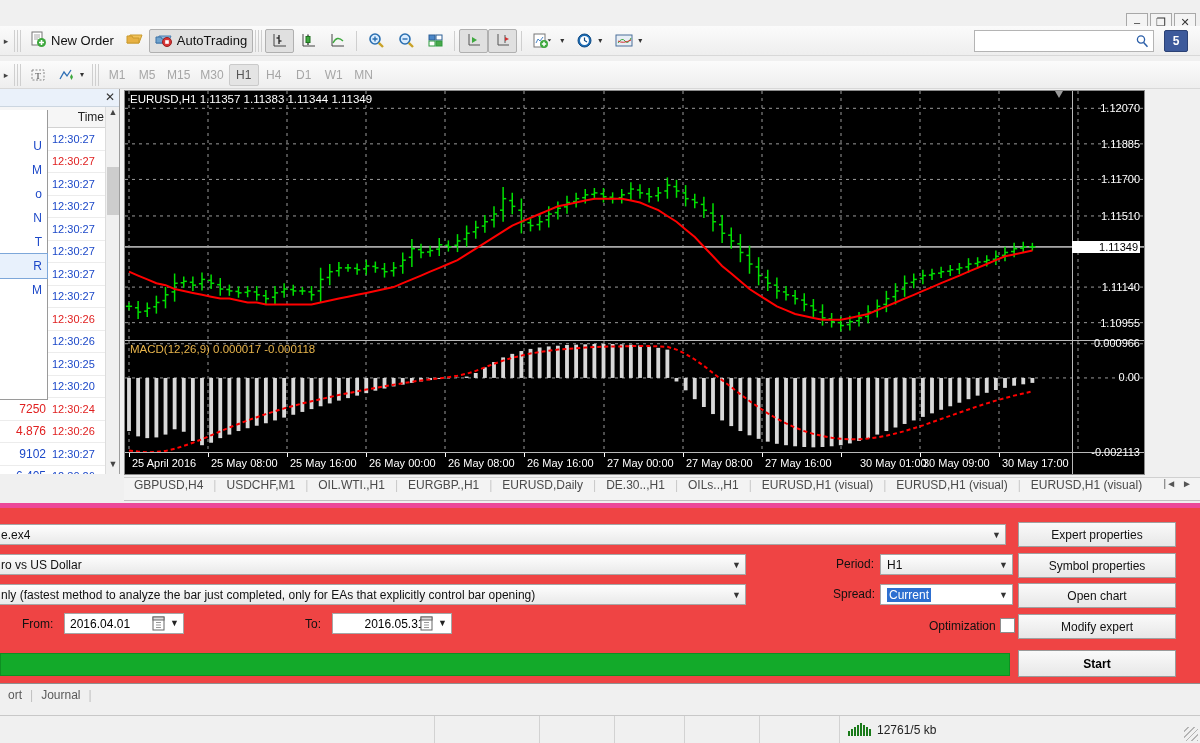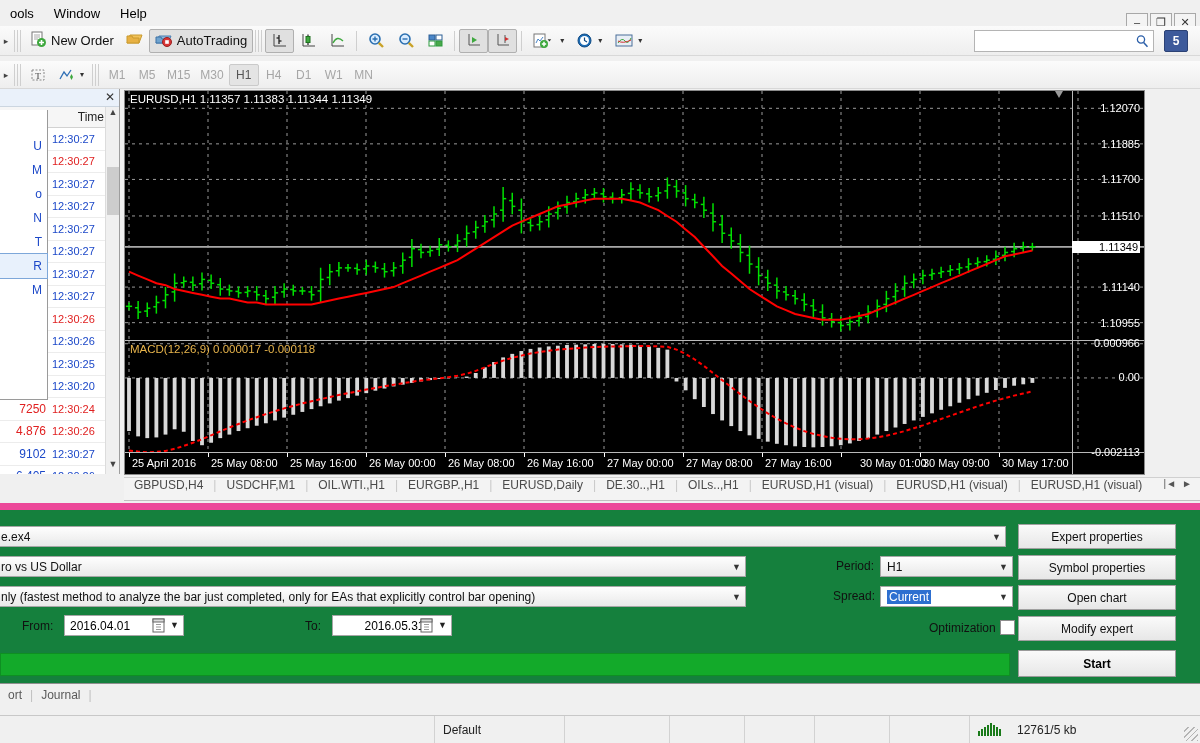--- a/index.html
+++ b/index.html
@@ -131,21 +131,21 @@
     display: flex; align-items: flex-start; overflow: hidden;
   }
   .ctab { font-size: 12px; color: #4a4a4a; padding: 0 10px; white-space: nowrap; }
   .ctab-div { color: #c8c8c8; }
   .tab-navs { margin-left: auto; display: flex; gap: 6px; padding-right: 8px;
     font-size: 10px; color: #555; }
 
   
   .tester {
     position: absolute; left: 0; top: 503px; width: 1200px; height: 180px;
-    background: #15803d; border-top: 7px solid #ec4899;
+    background: #ef4444; border-top: 5px solid #ec4899;
   }
   .combo {
     height: 21px; background: linear-gradient(#fefefe,#e9e9e9);
     border: 1px solid #a6a6a6; display: flex; align-items: center;
     padding: 0 0 0 6px; font-size: 12px; color: #111; position: relative;
   }
   .combo .cv { flex: 1; overflow: hidden; white-space: nowrap; }
   .combo .arrow {
     width: 17px; height: 19px; display: flex; align-items: center; justify-content: center;
     font-size: 9px; color: #333;
@@ -198,25 +198,20 @@
     position: absolute; right: 2px; bottom: 2px; width: 14px; height: 14px;
     background:
       repeating-linear-gradient(-45deg,#b4b4b4 0 1px,transparent 1px 4px);
   }
 </style>
 </head>
 <body>
 
 <div id="app">
 
-  <div class="menubar">
-    <div class="menu-item">ools</div>
-    <div class="menu-item">Window</div>
-    <div class="menu-item">Help</div>
-  </div>
 
   <div class="winbtns">
     <div class="winbtn">–</div>
     <div class="winbtn">❐</div>
     <div class="winbtn">✕</div>
   </div>
 
   <div class="toolbar row1">
     <div class="tb-arrow">▸</div>
     <div class="tb-grip"></div>
@@ -1086,27 +1081,26 @@
 
   <div class="term-tabs">
     <div class="term-tab">ort</div>
     <div class="term-div">|</div>
     <div class="term-tab">Journal</div>
     <div class="term-div">|</div>
   </div>
 
   <div class="statusbar">
     <div class="sb-cell" style="width:435px;"></div>
-    <div class="sb-cell" style="width:130px;">Default</div>
     <div class="sb-cell" style="width:105px;"></div>
     <div class="sb-cell" style="width:75px;"></div>
     <div class="sb-cell" style="width:70px;"></div>
     <div class="sb-cell" style="width:75px;"></div>
     <div class="sb-cell" style="width:80px;"></div>
-    <div class="sb-cell" style="border-right:0;gap:16px;">
+    <div class="sb-cell" style="border-right:0;gap:6px;">
       <span class="traffic">
         <i style="height:5px"></i>
           <i style="height:7px"></i>
           <i style="height:9px"></i>
           <i style="height:11px"></i>
         <i style="height:13px"></i>
           <i style="height:11px"></i>
           <i style="height:9px"></i>
           <i style="height:7px"></i>
       </span>

